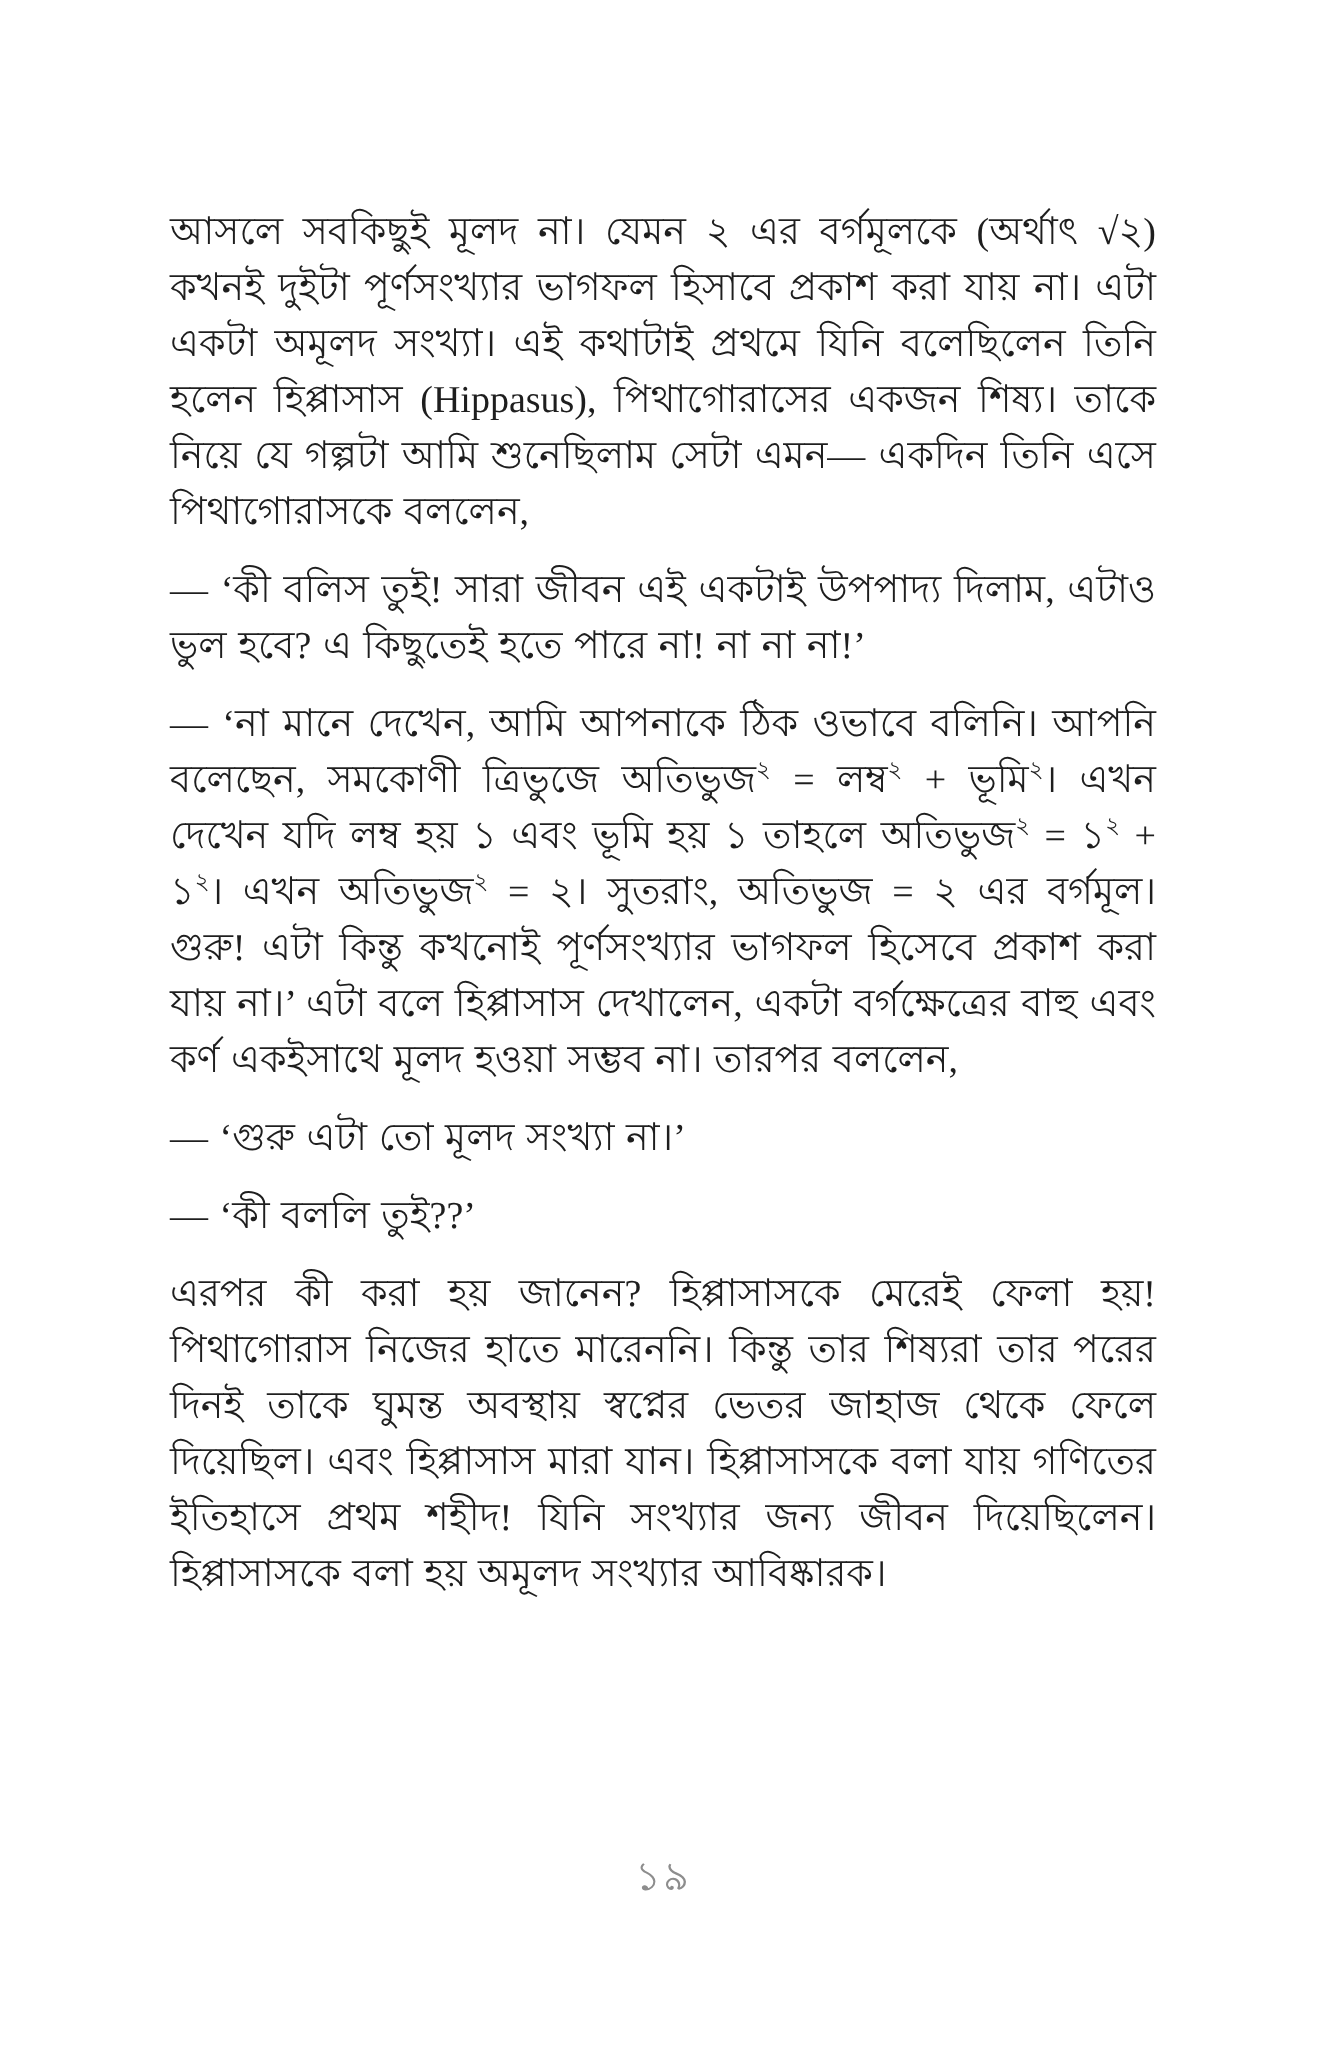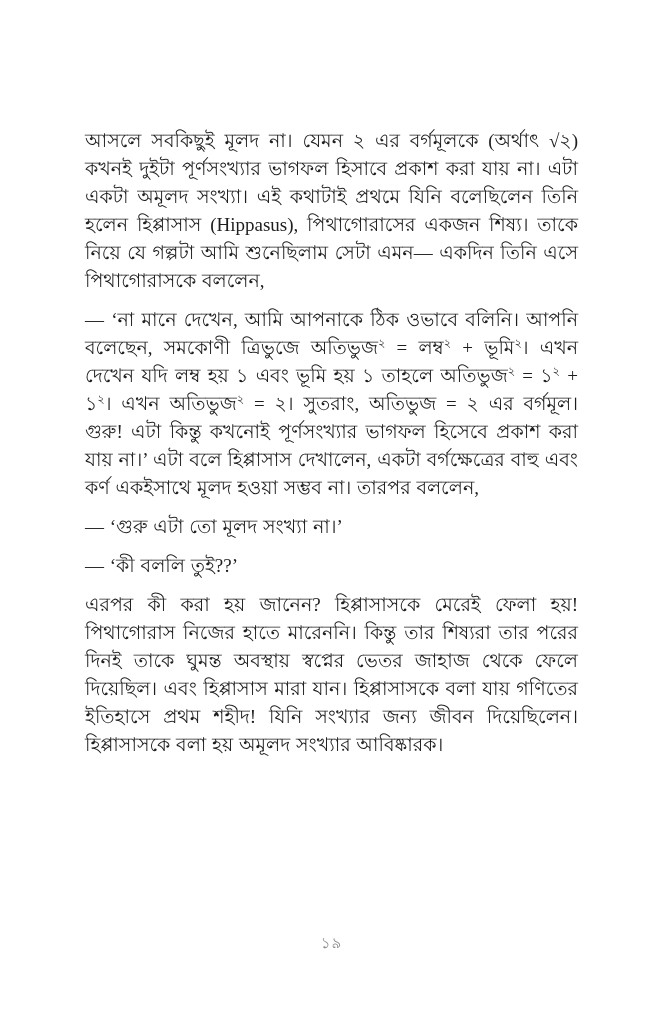--- a/index.html
+++ b/index.html
@@ -14,51 +14,51 @@
     background: #ffffff;
     overflow: hidden;
     font-family: "Liberation Serif", "DejaVu Serif", serif;
     color: #1e1e1e;
   }
   .text-block {
     position: absolute;
     left: 85px;
     top: 103px;
     width: 493px;
-    margin-top: 24px;
   }
   .text-block p {
     margin: 0 0 11px 0;
     font-size: 19px;
     line-height: 28px;
     text-align: justify;
     text-align-last: left;
     word-spacing: 1px;
   }
   .text-block p sup {
     font-size: 0.6em;
     line-height: 0;
     vertical-align: super;
   }
   .page-number {
     position: absolute;
     left: 0;
     right: 0;
     bottom: 68px;
     text-align: center;
-    font-size: 15px;
+    font-size: 20px;
     color: #8d8d8d;
     letter-spacing: 1px;
   }
 </style>
 </head>
 <body>
 
 <div class="sheet">
   <div class="text-block">
     <p>আসলে সবকিছুই মূলদ না। যেমন ২ এর বর্গমূলকে (অর্থাৎ √২) কখনই দুইটা পূর্ণসংখ্যার ভাগফল হিসাবে প্রকাশ করা যায় না। এটা একটা অমূলদ সংখ্যা। এই কথাটাই প্রথমে যিনি বলেছিলেন তিনি হলেন হিপ্পাসাস (Hippasus), পিথাগোরাসের একজন শিষ্য। তাকে নিয়ে যে গল্পটা আমি শুনেছিলাম সেটা এমন— একদিন তিনি এসে পিথাগোরাসকে বললেন,</p>
+    <p>— ‘কী বলিস তুই! সারা জীবন এই একটাই উপপাদ্য দিলাম, এটাও ভুল হবে? এ কিছুতেই হতে পারে না! না না না!’</p>
     <p>— ‘না মানে দেখেন, আমি আপনাকে ঠিক ওভাবে বলিনি। আপনি বলেছেন, সমকোণী ত্রিভুজে অতিভুজ<sup>২</sup> = লম্ব<sup>২</sup> + ভূমি<sup>২</sup>। এখন দেখেন যদি লম্ব হয় ১ এবং ভূমি হয় ১ তাহলে অতিভুজ<sup>২</sup> = ১<sup>২</sup> + ১<sup>২</sup>। এখন অতিভুজ<sup>২</sup> = ২। সুতরাং, অতিভুজ = ২ এর বর্গমূল। গুরু! এটা কিন্তু কখনোই পূর্ণসংখ্যার ভাগফল হিসেবে প্রকাশ করা যায় না।’ এটা বলে হিপ্পাসাস দেখালেন, একটা বর্গক্ষেত্রের বাহু এবং কর্ণ একইসাথে মূলদ হওয়া সম্ভব না। তারপর বললেন,</p>
     <p>— ‘গুরু এটা তো মূলদ সংখ্যা না।’</p>
     <p>— ‘কী বললি তুই??’</p>
     <p>এরপর কী করা হয় জানেন? হিপ্পাসাসকে মেরেই ফেলা হয়! পিথাগোরাস নিজের হাতে মারেননি। কিন্তু তার শিষ্যরা তার পরের দিনই তাকে ঘুমন্ত অবস্থায় স্বপ্নের ভেতর জাহাজ থেকে ফেলে দিয়েছিল। এবং হিপ্পাসাস মারা যান। হিপ্পাসাসকে বলা যায় গণিতের ইতিহাসে প্রথম শহীদ! যিনি সংখ্যার জন্য জীবন দিয়েছিলেন। হিপ্পাসাসকে বলা হয় অমূলদ সংখ্যার আবিষ্কারক।</p>
   </div>
   <div class="page-number">১৯</div>
 </div>
 
 </body></html>

